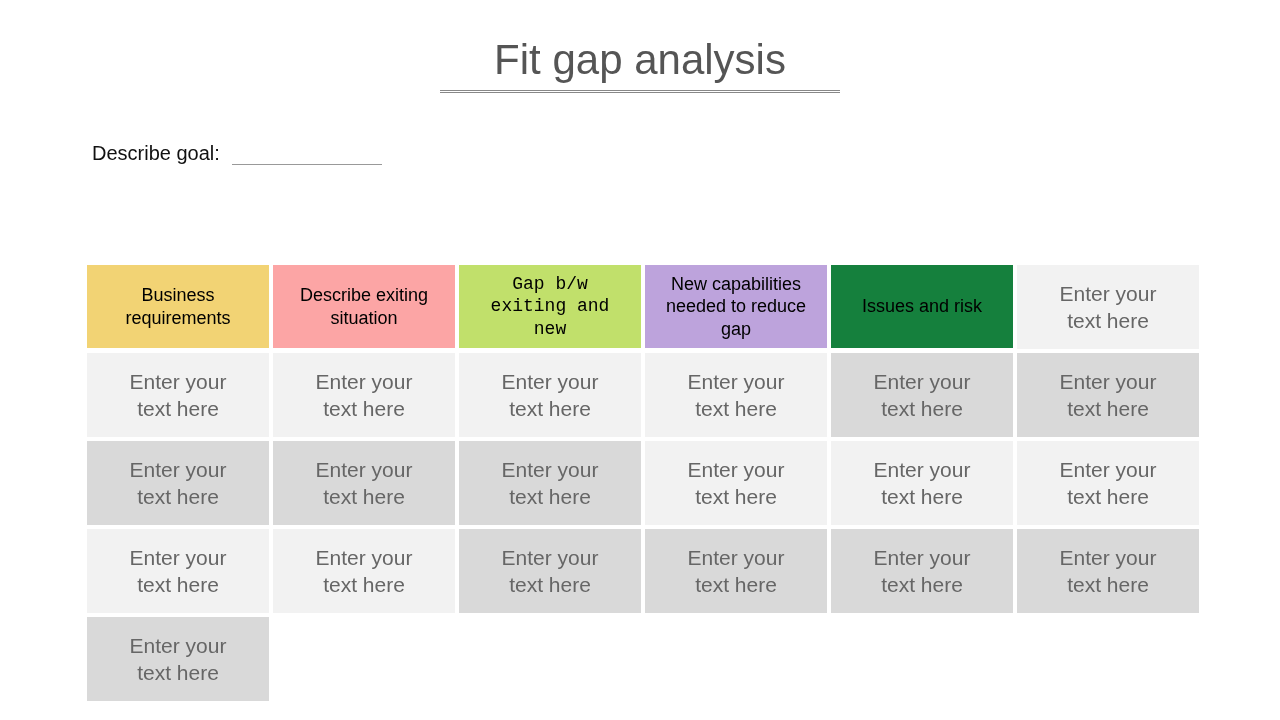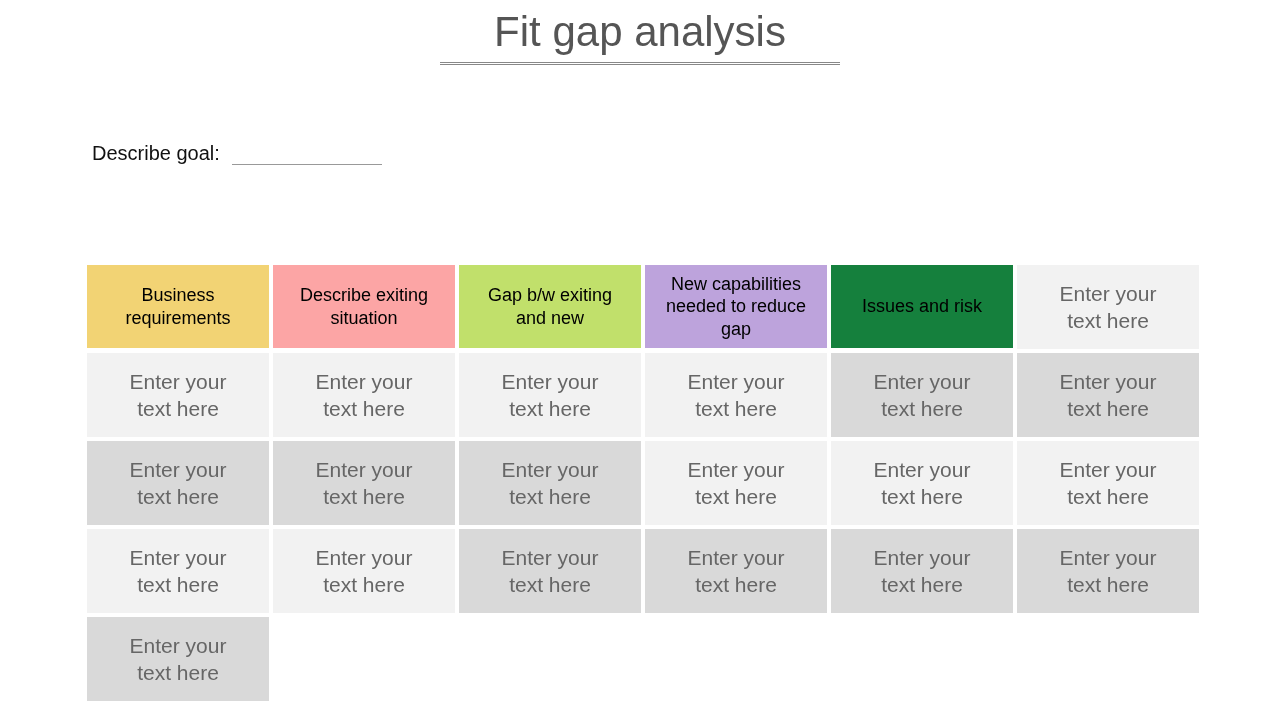--- a/index.html
+++ b/index.html
@@ -6,20 +6,21 @@
   body {
     width: 1280px;
     height: 720px;
     font-family: Arial, Helvetica, sans-serif;
     background: #ffffff;
     position: relative;
   }
   .title-wrap {
     text-align: center;
     padding-top: 8px;
+    margin-top: 28px;
   }
   .title {
     display: inline-block;
     font-size: 42px;
     font-weight: 400;
     color: #555555;
     padding: 0 10px 6px 10px;
   }
   .title-rule {
     width: 400px;
@@ -96,21 +97,21 @@
 <div class="meta-block">
   <div class="meta-row">
     <span class="meta-label">Describe goal:</span>
     <span class="meta-line"></span>
   </div>
 </div>
 
 <div class="grid" id="grid">
     <div class="hdr" style="background: rgb(242, 211, 116);">Business requirements</div>
     <div class="hdr" style="background: #fca5a5;">Describe exiting situation</div>
-    <div class="hdr" style="background: rgb(193, 224, 107);">Gap b/w exiting and new</div>
+    <div class="hdr" style="background: rgb(193, 224, 107); font-family: Liberation Mono, monospace;">Gap b/w exiting and new</div>
     <div class="hdr" style="background: rgb(189, 163, 220);">New capabilities needed to reduce gap</div>
     <div class="hdr" style="background: #15803d;">Issues and risk</div>
     <div class="cell light" style="white-space: pre-line;">Enter your
 text here</div>
     <div class="cell light" style="white-space: pre-line;">Enter your
 text here</div>
     <div class="cell light" style="white-space: pre-line;">Enter your
 text here</div>
     <div class="cell light" style="white-space: pre-line;">Enter your
 text here</div>

